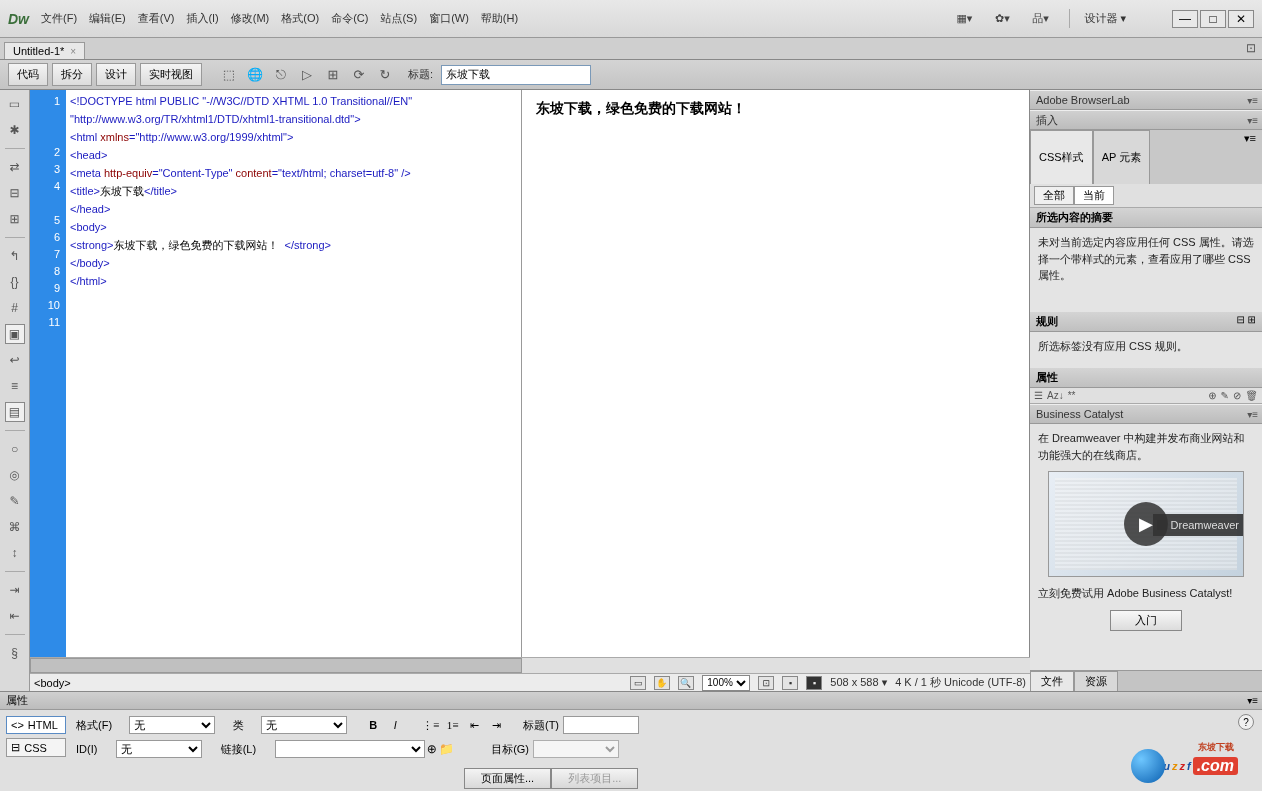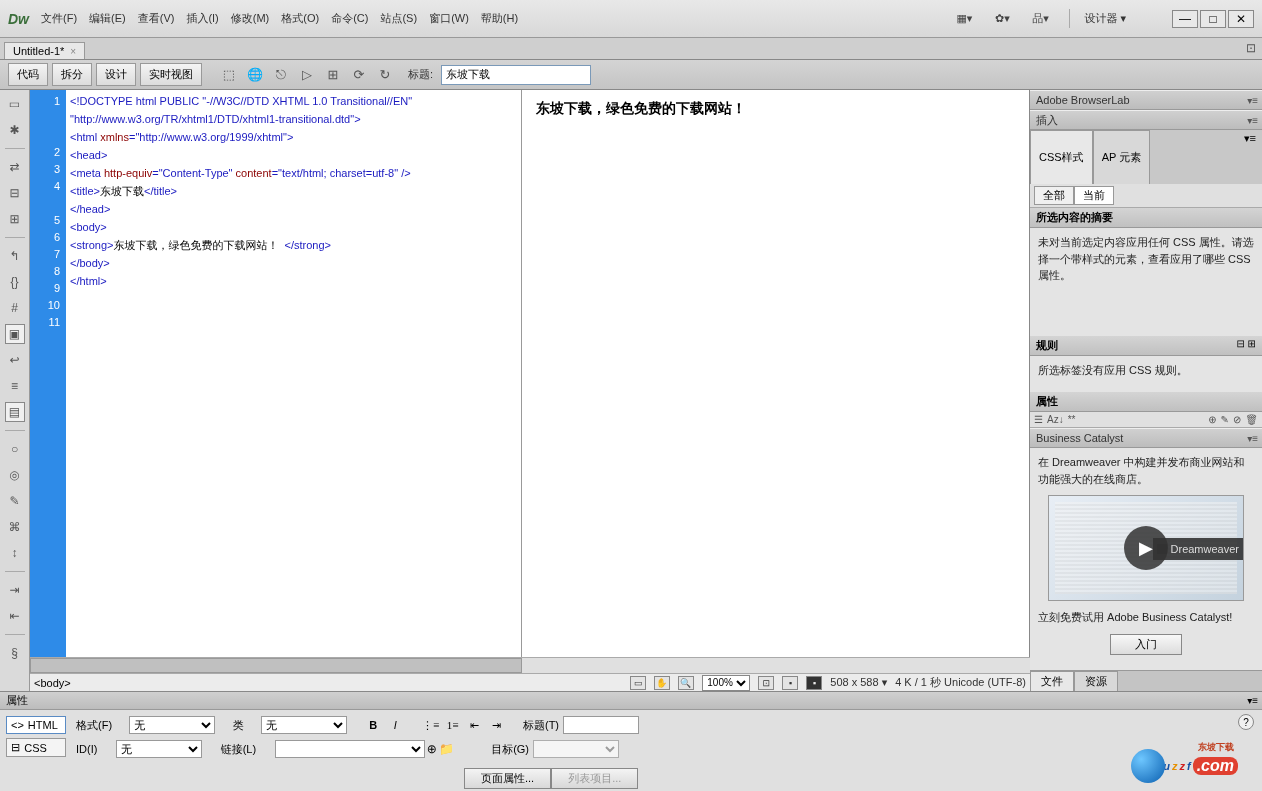--- a/index.html
+++ b/index.html
@@ -102,21 +102,21 @@
 .help-icon { position: absolute; right: 8px; top: 4px; width: 16px; height: 16px; border: 1px solid #888; border-radius: 50%; display: flex; align-items: center; justify-content: center; font-size: 10px; background: #f0f0f0; cursor: pointer; }
 .page-btns { display: flex; gap: 0; padding: 4px 8px; margin-left: 380px; }
 .page-btn { padding: 2px 16px; border: 1px solid #888; background: linear-gradient(#f4f4f4,#d8d8d8); font-size: 11px; cursor: pointer; }
 .page-btn:disabled { color: #999; }
 
 
 .watermark { position: absolute; right: 24px; bottom: 8px; font-weight: bold; font-size: 22px; font-style: italic; color: #1a4fa0; display: flex; align-items: center; gap: 2px; z-index: 100; }
 .watermark .ball { width: 34px; height: 34px; border-radius: 50%; background: radial-gradient(circle at 30% 30%, #6ec7ff, #0a5fb0); display: inline-block; position: relative; margin-right: -4px; }
 .watermark .cn { font-size: 9px; color: #c04020; position: absolute; right: 4px; top: -8px; font-style: normal; }
 .watermark .u1 { color: #1350a5; } .watermark .z1 { color: #e69000; } .watermark .z2 { color: #d02020; }
-.watermark .ext { background: #e04030; color: #fff; padding: 0 4px; border-radius: 8px; font-size: 16px; }
+.watermark .ext { background: #e04030; color: #fff; padding: 0 4px; border-radius: 3px; font-size: 16px; }
 </style>
 </head>
 <body>
 
 <div class="menubar">
   <span class="logo">Dw</span>
   <span class="menu-item">文件(F)</span>
   <span class="menu-item">编辑(E)</span>
   <span class="menu-item">查看(V)</span>
   <span class="menu-item">插入(I)</span>
@@ -260,21 +260,21 @@
     <div class="panel-tabs">
       <div class="panel-tab active">CSS样式</div>
       <div class="panel-tab">AP 元素</div>
       <span class="collapse" style="margin-left:auto;padding:2px 6px">▾≡</span>
     </div>
     <div class="sub-btns">
       <div class="sub-btn">全部</div>
       <div class="sub-btn active">当前</div>
     </div>
     <div class="panel-sub">所选内容的摘要</div>
-    <div class="panel-body" style="height:108px">未对当前选定内容应用任何 CSS 属性。请选择一个带样式的元素，查看应用了哪些 CSS 属性。</div>
+    <div class="panel-body" style="height:84px">未对当前选定内容应用任何 CSS 属性。请选择一个带样式的元素，查看应用了哪些 CSS 属性。</div>
     <div class="panel-sub"><span>规则</span><span style="float:right;font-weight:normal;font-size:10px">⊟ ⊞</span></div>
     <div class="panel-body" style="height:36px">所选标签没有应用 CSS 规则。</div>
     <div class="panel-sub">属性</div>
     <div class="mini-icons">
       <span>☰</span>
       <span>Aᴢ↓</span>
       <span>**</span>
       <span class="spacer"></span>
       <span>⊕</span>
       <span>✎</span>

